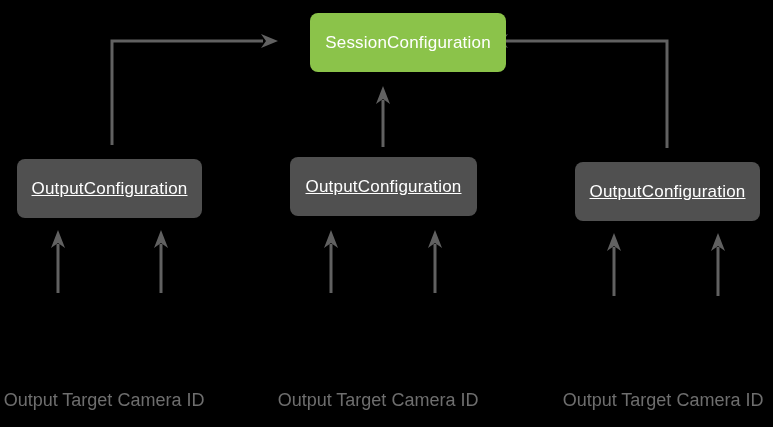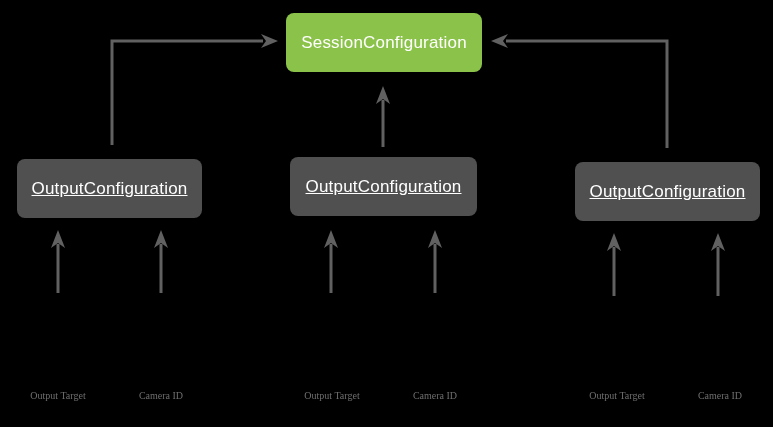--- a/index.html
+++ b/index.html
@@ -12,25 +12,25 @@
   }
   .arrow-layer{position:absolute;left:0;top:0;width:773px;height:427px;}
   .ln{fill:none;stroke:var(--arrow,#616161);stroke-width:3;}
   .hd{fill:var(--arrow,#616161);stroke:none;}
   .node{
     position:absolute;height:59px;border-radius:8px;
     display:flex;align-items:center;justify-content:center;
     color:var(--node-text,#fff);font-size:17px;letter-spacing:.2px;
     white-space:nowrap;
   }
-  .session{background:var(--session-fill,#8BC34A);}
+  .session{background:var(--session-fill,#8BC34A);margin-left:24px;}
   .output{background:var(--output-fill,#505050);text-decoration:underline;}
   .input-label{
     position:absolute;transform:translateX(-50%);
-    color:var(--label-text,#6E6E6E);font-size:10px;white-space:nowrap;font-family:Liberation Serif, serif;
+    color:var(--label-text,#6E6E6E);font-size:18px;white-space:nowrap;
   }
 </style>
 </head>
 <body>
 
 <div class="canvas" style="--bg: #000000; --session-fill: #8BC34A; --output-fill: #505050; --node-text: #FFFFFF; --arrow: #616161; --label-text: #6E6E6E;">
 
   <svg class="arrow-layer" viewBox="0 0 773 427" xmlns="http://www.w3.org/2000/svg">
 
     <g>

